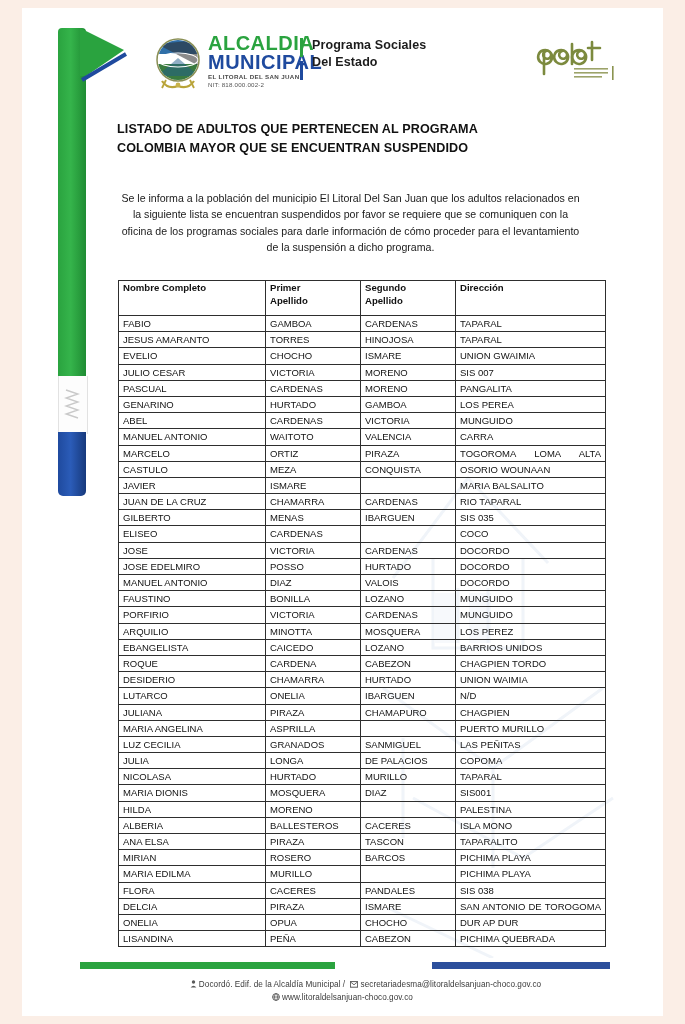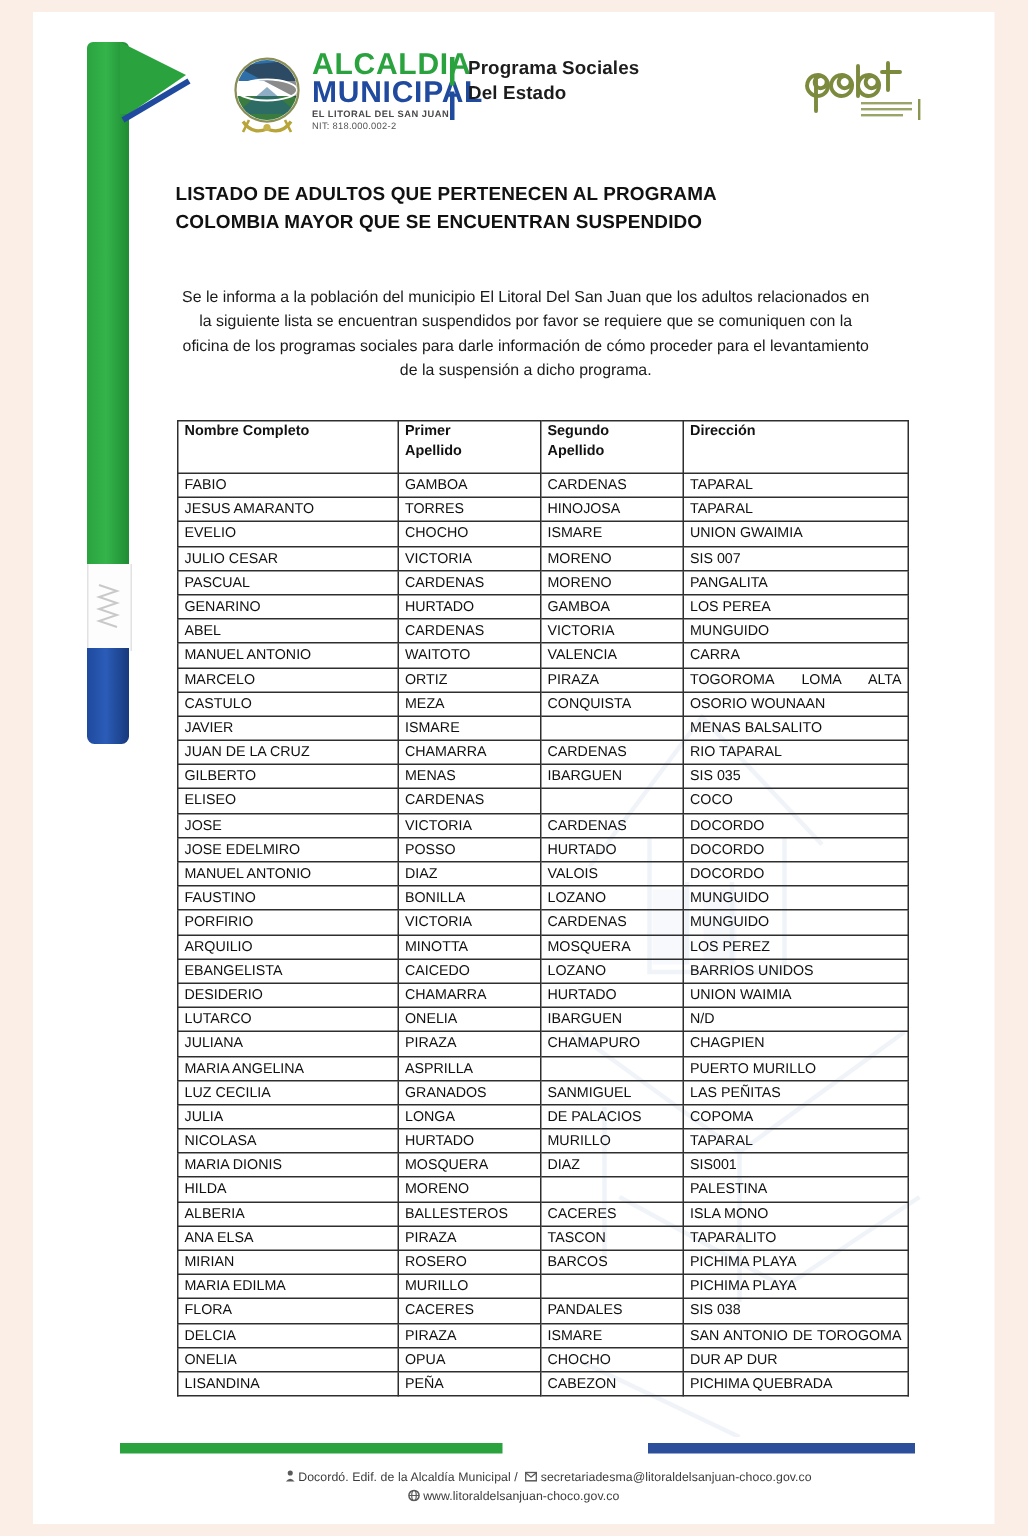--- a/index.html
+++ b/index.html
@@ -440,21 +440,21 @@
           <tr>
             <td>CASTULO</td>
             <td>MEZA</td>
             <td>CONQUISTA</td>
             <td class="addr">OSORIO WOUNAAN</td>
           </tr>
           <tr>
             <td>JAVIER</td>
             <td>ISMARE</td>
             <td></td>
-            <td class="addr">MENAS BALSALITO</td>
+            <td class="addr">MARIA BALSALITO</td>
           </tr>
           <tr>
             <td>JUAN DE LA CRUZ</td>
             <td>CHAMARRA</td>
             <td>CARDENAS</td>
             <td class="addr">RIO TAPARAL</td>
           </tr>
           <tr>
             <td>GILBERTO</td>
             <td>MENAS</td>
@@ -501,20 +501,26 @@
             <td>ARQUILIO</td>
             <td>MINOTTA</td>
             <td>MOSQUERA</td>
             <td class="addr">LOS PEREZ</td>
           </tr>
           <tr>
             <td>EBANGELISTA</td>
             <td>CAICEDO</td>
             <td>LOZANO</td>
             <td class="addr">BARRIOS UNIDOS</td>
+          </tr>
+          <tr>
+            <td>ROQUE</td>
+            <td>CARDENA</td>
+            <td>CABEZON</td>
+            <td class="addr">CHAGPIEN TORDO</td>
           </tr>
           <tr>
             <td>DESIDERIO</td>
             <td>CHAMARRA</td>
             <td>HURTADO</td>
             <td class="addr">UNION WAIMIA</td>
           </tr>
           <tr>
             <td>LUTARCO</td>
             <td>ONELIA</td>

